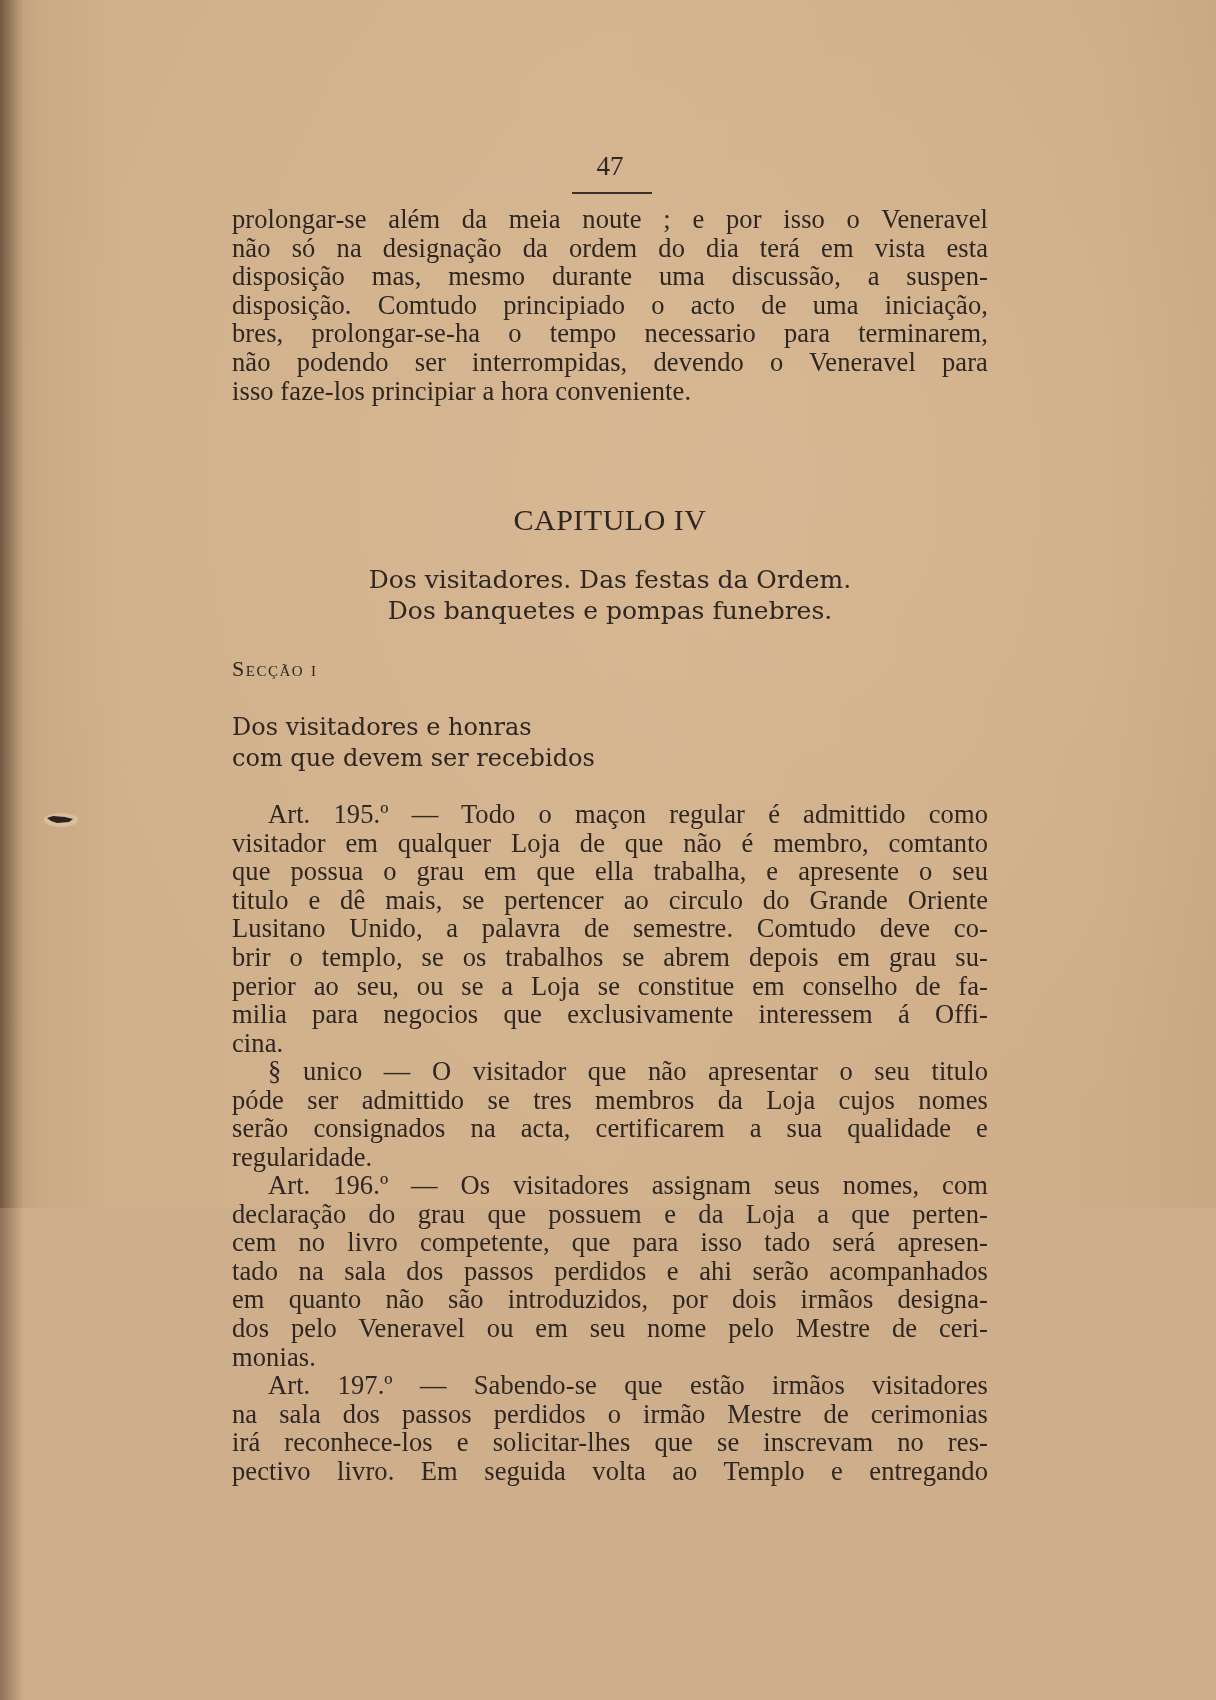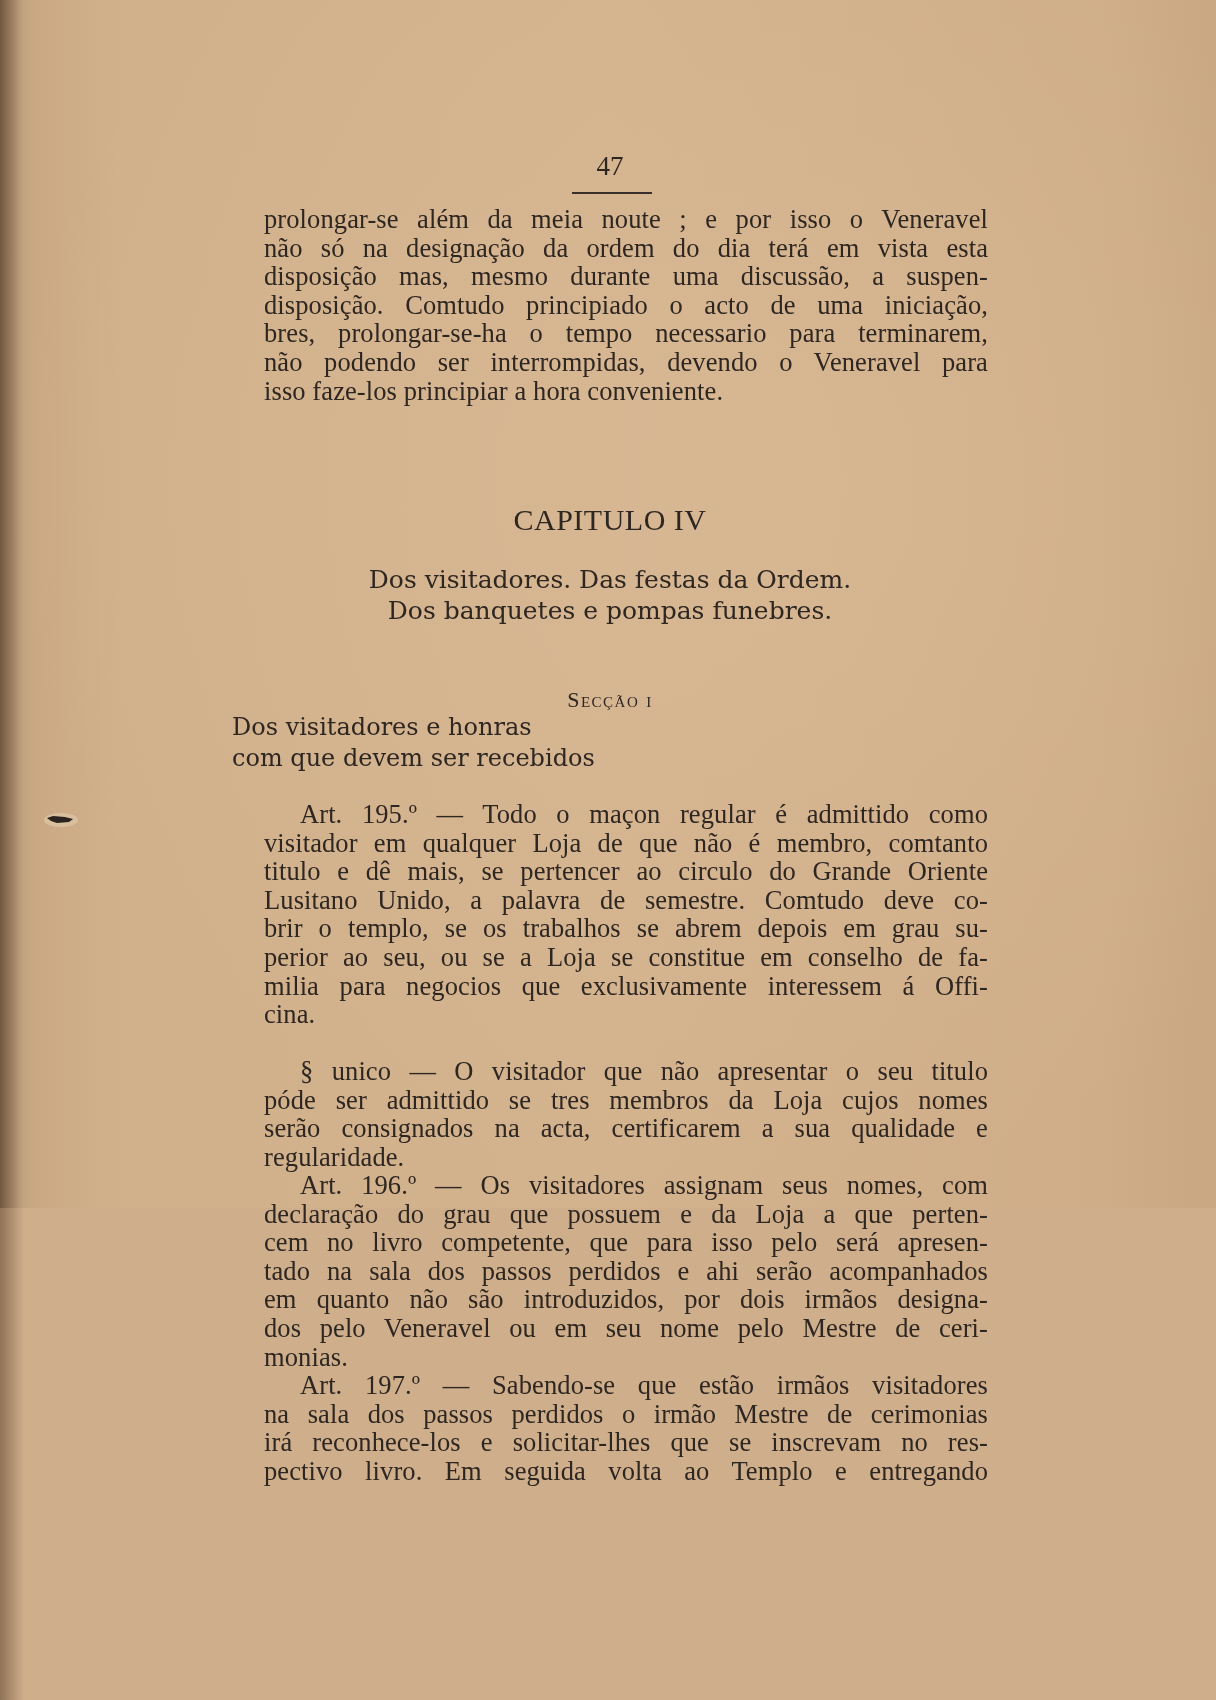--- a/index.html
+++ b/index.html
@@ -57,21 +57,20 @@
       text-align: justify;
       text-align-last: justify;
       letter-spacing: 0.1px;
     }
     .line {
       display: block;
       white-space: nowrap;
       height: 28.6px;
       text-align: justify;
       text-align-last: justify;
-      margin-left: 32px;
     }
     .line.last {
       text-align-last: left;
     }
     .indent { padding-left: 36px; }
     .chapter {
       position: absolute;
       left: 232px; width: 756px;
       top: 503px;
       text-align: center;
@@ -85,26 +84,24 @@
       top: 564px;
       text-align: center;
       font-family: "DejaVu Serif", "Liberation Serif", serif;
       font-size: 25px;
       line-height: 31px;
     }
     .section {
       position: absolute;
       left: 232px; width: 756px;
       top: 656px;
-      text-align: center;
       font-size: 22px;
       line-height: 26px;
       font-variant: small-caps;
       letter-spacing: 1.5px;
-      margin-top: 31px;
     }
     .section-title {
       position: absolute;
       left: 232px; width: 756px;
       top: 712px;
       text-align: left;
       font-family: "DejaVu Serif", "Liberation Serif", serif;
       font-size: 24px;
       line-height: 31px;
     }
@@ -142,39 +139,40 @@
 
   <div class="section">Secção i</div>
   <div class="section-title">
     <span>Dos visitadores e honras</span>
     <span>com que devem ser recebidos</span>
   </div>
 
   <div class="textblock" style="top:800px;">
     <span class="line indent">Art. 195.º — Todo o maçon regular é admittido como</span>
     <span class="line">visitador em qualquer Loja de que não é membro, comtanto</span>
+    <span class="line">que possua o grau em que ella trabalha, e apresente o seu</span>
     <span class="line">titulo e dê mais, se pertencer ao circulo do Grande Oriente</span>
     <span class="line">Lusitano Unido, a palavra de semestre. Comtudo deve co-</span>
     <span class="line">brir o templo, se os trabalhos se abrem depois em grau su-</span>
     <span class="line">perior ao seu, ou se a Loja se constitue em conselho de fa-</span>
     <span class="line">milia para negocios que exclusivamente interessem á Offi-</span>
     <span class="line last">cina.</span>
   </div>
 
   <div class="textblock" style="top:1057px;">
     <span class="line indent">§ unico — O visitador que não apresentar o seu titulo</span>
     <span class="line">póde ser admittido se tres membros da Loja cujos nomes</span>
     <span class="line">serão consignados na acta, certificarem a sua qualidade e</span>
     <span class="line last">regularidade.</span>
   </div>
 
   <div class="textblock" style="top:1171px;">
     <span class="line indent">Art. 196.º — Os visitadores assignam seus nomes, com</span>
     <span class="line">declaração do grau que possuem e da Loja a que perten-</span>
-    <span class="line">cem no livro competente, que para isso pelo será apresen-</span>
+    <span class="line">cem no livro competente, que para isso tado será apresen-</span>
     <span class="line">tado na sala dos passos perdidos e ahi serão acompanhados</span>
     <span class="line">em quanto não são introduzidos, por dois irmãos designa-</span>
     <span class="line">dos pelo Veneravel ou em seu nome pelo Mestre de ceri-</span>
     <span class="line last">monias.</span>
   </div>
 
   <div class="textblock" style="top:1371px;">
     <span class="line indent">Art. 197.º — Sabendo-se que estão irmãos visitadores</span>
     <span class="line">na sala dos passos perdidos o irmão Mestre de cerimonias</span>
     <span class="line">irá reconhece-los e solicitar-lhes que se inscrevam no res-</span>

